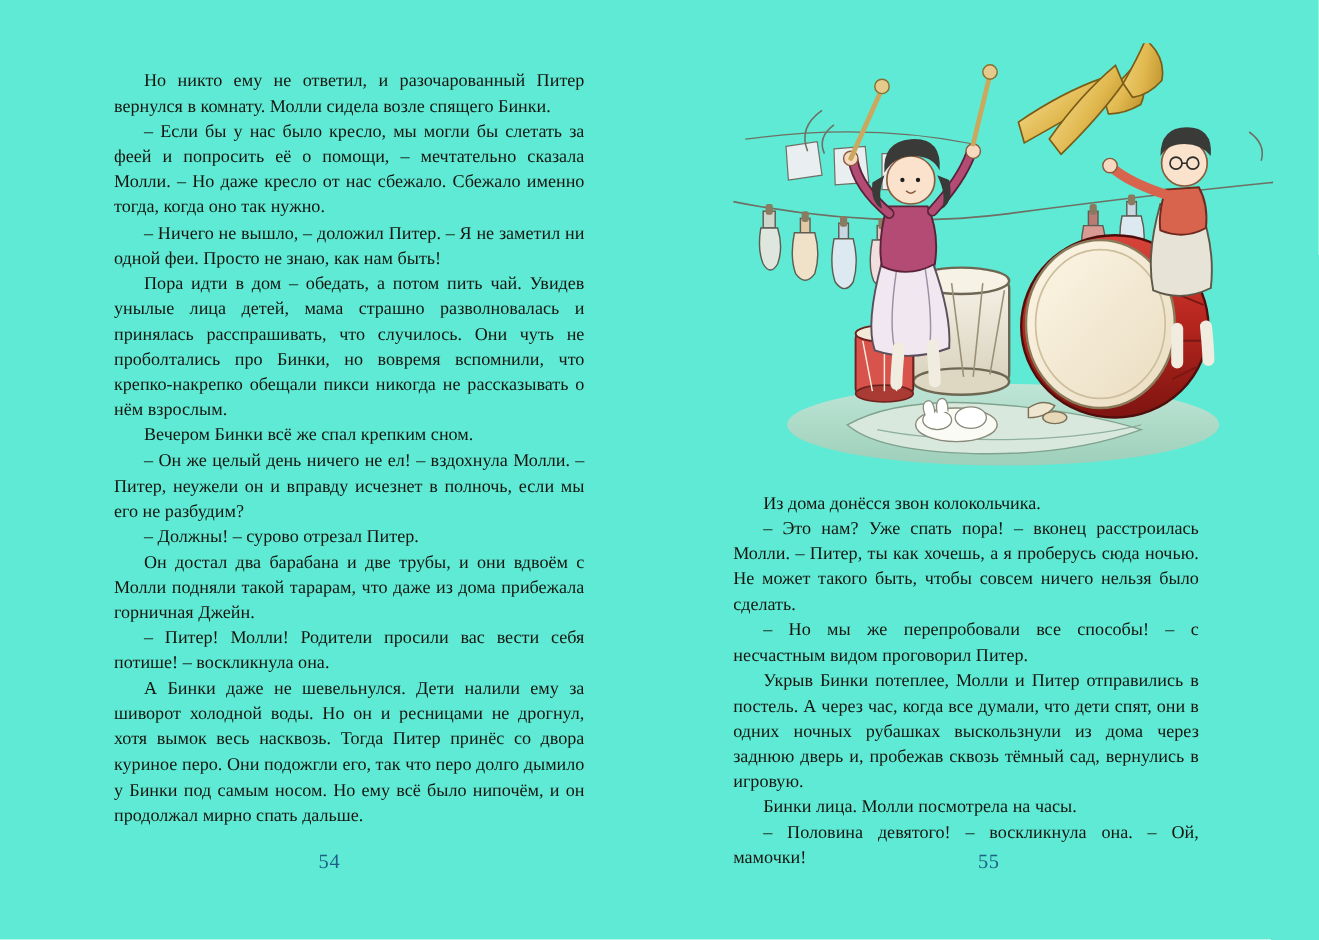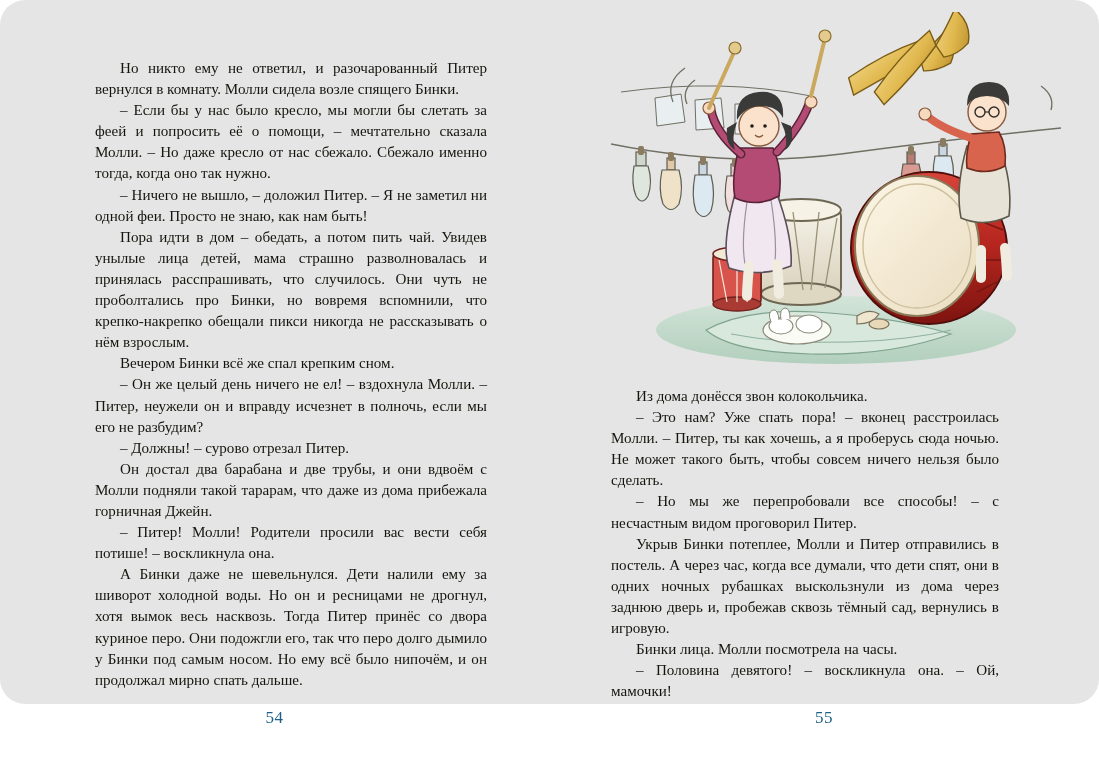--- a/index.html
+++ b/index.html
@@ -9,39 +9,38 @@
   }
   body {
     width: 1099px;
     height: 783px;
     overflow: hidden;
     font-family: "Liberation Serif", serif;
   }
   .spread {
     position: relative;
     width: 1099px;
-    height: 704px;
-    background: #e5e5e5;
-    border-radius: 25px;
+    height: 783px;
+    background: #5eead4;
   }
   .page {
     position: absolute;
     top: 0;
     height: 783px;
     box-sizing: border-box;
   }
   .page-left {
     left: 0;
     width: 549px;
     padding: 58px 62px 0 95px;
   }
   .page-right {
     left: 549px;
     width: 550px;
-    padding: 12px 100px 0 62px;
+    padding: 36px 100px 0 62px;
   }
   .body-text {
     font-family: "Liberation Serif", serif;
     font-size: 15.1px;
     line-height: 21.1px;
     color: #15150f;
     text-align: justify;
     text-justify: inter-word;
     hyphens: manual;
   }

